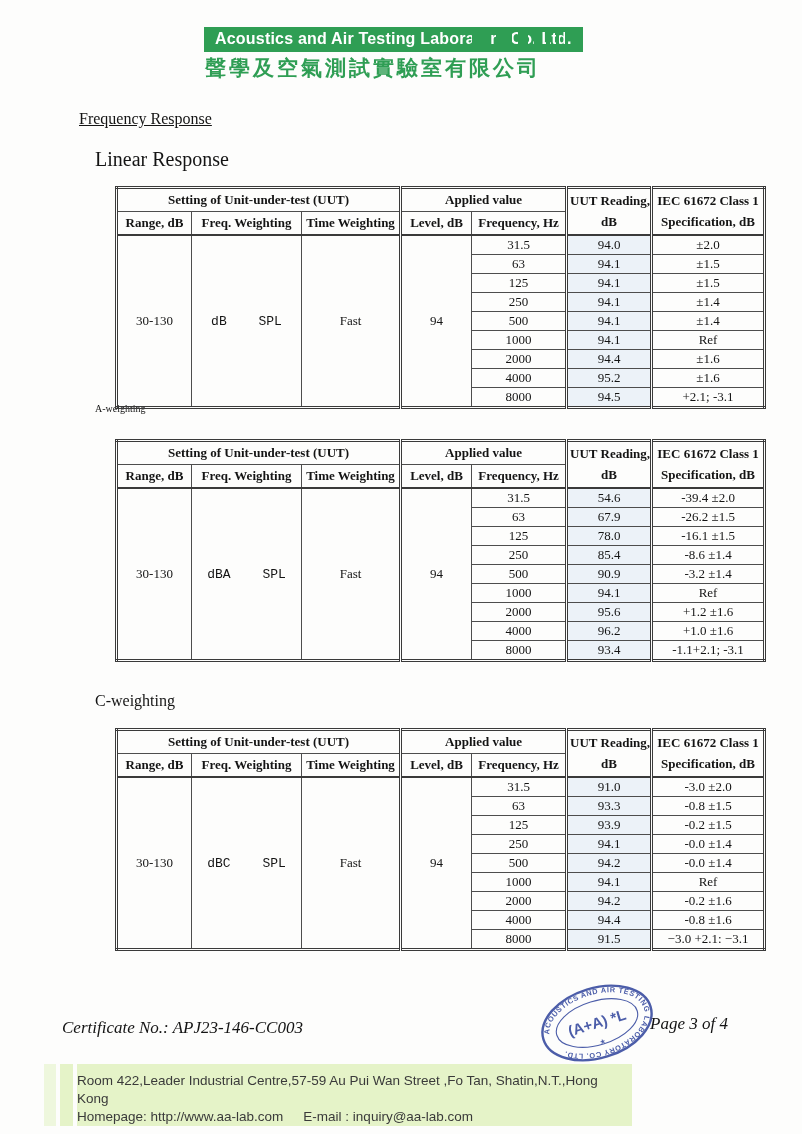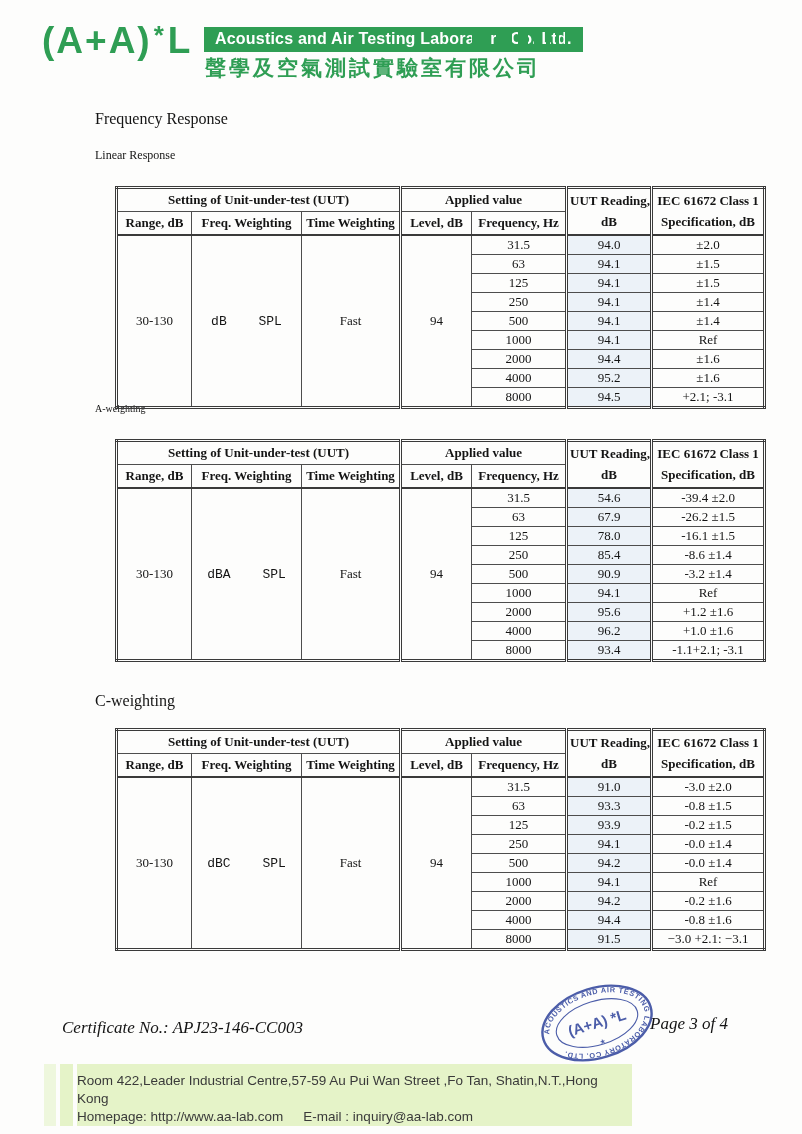--- a/index.html
+++ b/index.html
@@ -12,22 +12,22 @@
   .logo .star{display:inline-block;position:relative;top:-9px;font-size:26px;margin:0 2px;}
   .banner{position:absolute;left:204px;top:27px;background:#2f9e54;color:#ffffff;
           font-family:"Liberation Sans",sans-serif;font-weight:bold;font-size:16px;
           padding:3px 11px 4px 11px;letter-spacing:.2px;}
   .bars{position:absolute;left:472px;top:30px;height:22px;display:flex;align-items:stretch;gap:6px;}
   .bars span{background:#2f9e54;display:inline-block;}
   .zh{position:absolute;left:205px;top:54px;color:#2f9e54;font-weight:bold;font-size:21px;
       letter-spacing:3px;font-family:"Liberation Sans",sans-serif;}
 
   
-  .h-title{position:absolute;left:95px;top:110px;font-size:16px;}
-  .h-sec0{position:absolute;left:95px;top:148px;font-size:12px;}
+  .h-title{position:absolute;left:79px;top:110px;font-size:16px;text-decoration:underline;}
+  .h-sec0{position:absolute;left:95px;top:148px;font-size:20px;}
   .h-sec1{position:absolute;left:95px;top:403px;font-size:10px;}
   .h-sec2{position:absolute;left:95px;top:692px;font-size:16px;}
 
   
   .tblwrap0{position:absolute;left:115px;top:186px;}
   .tblwrap1{position:absolute;left:115px;top:439px;}
   .tblwrap2{position:absolute;left:115px;top:728px;}
   table.rpt{border-collapse:collapse;table-layout:fixed;width:648px;border:3px double #3a3a3a;
             font-family:"Liberation Serif",serif;color:#141414;}
   .rpt th,.rpt td{border:1px solid #4d4d4d;text-align:center;padding:0 2px;font-size:13px;
@@ -50,21 +50,20 @@
         font-family:"Liberation Sans",sans-serif;font-size:13.5px;color:#3a3a3a;
         text-align:left;padding:8px 10px 0 0;box-sizing:border-box;line-height:18px;}
   .band .gap40{margin-left:40px;}
   .band .gap20{margin-left:20px;}
 </style>
 </head>
 <body>
 
 <div id="page">
 
-  <div class="logo"><span>(A+A)</span><span class="star">*</span><span>L</span></div>
   <div class="banner">Acoustics and Air Testing Laboratory Co. Ltd.</div>
   <div class="bars">
     <span style="width:18px"></span>
     <span style="width:16px"></span>
     <span style="width:10px"></span>
     <span style="width:6px"></span>
     <span style="width:4px"></span>
     <span style="width:3px"></span>
     <span style="width:2px"></span>
   </div>

